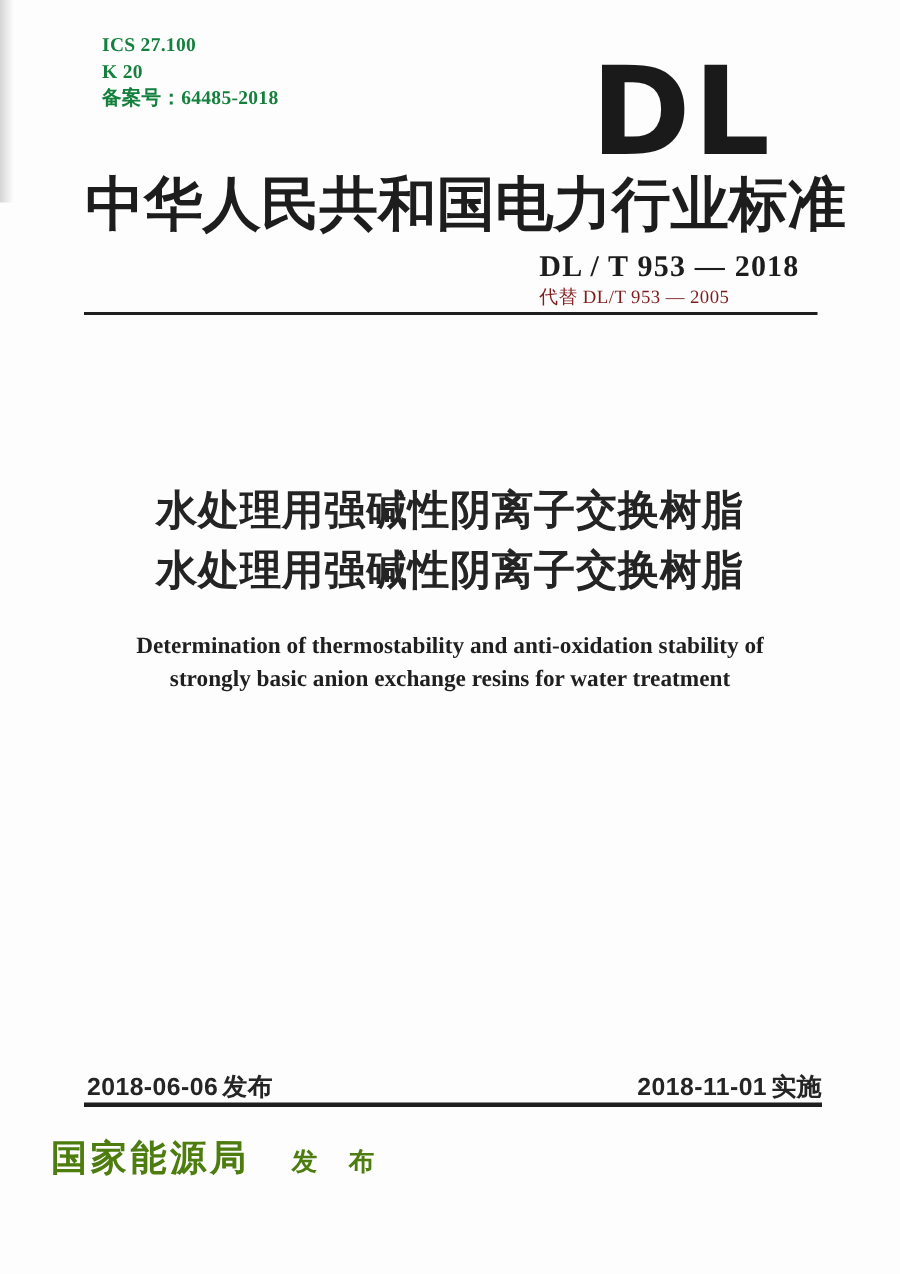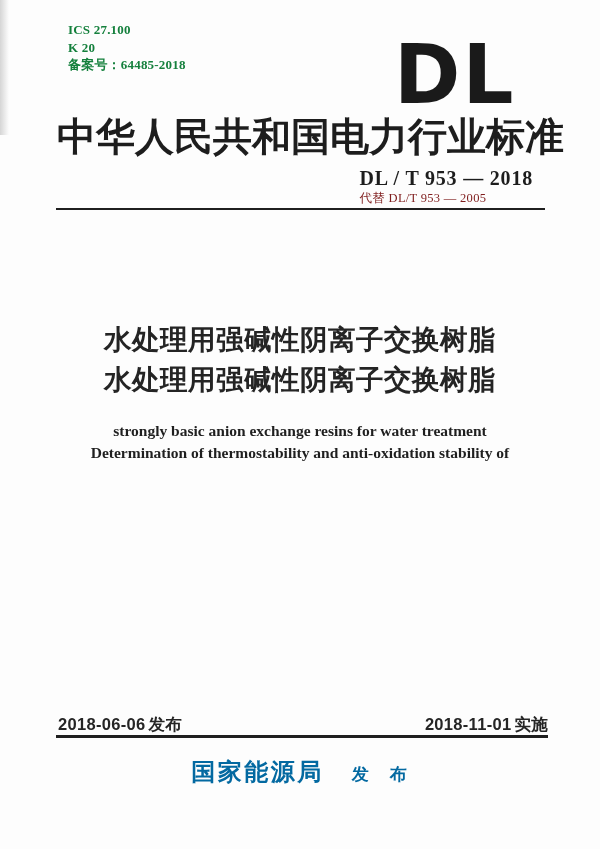--- a/index.html
+++ b/index.html
@@ -115,26 +115,26 @@
     font-size: 16.5px;
     letter-spacing: 0.3px;
     color: #252525;
   }
   .date-label { margin-left: 3px; }
 
   .publisher {
     position: absolute;
     left: 0; right: 0; top: 756px;
     display: flex;
-    justify-content: center;
     align-items: baseline;
     gap: 28px;
     font-family: "Liberation Serif", serif;
     font-weight: bold;
-    color: #0369a1;
+    color: #4d7c0f;
+    padding-left: 34px;
   }
   .pub-name { font-size: 24px; letter-spacing: 2.5px; }
   .pub-action { font-size: 17px; letter-spacing: 2px; }
 </style>
 </head>
 <body>
 
 <div class="page">
 
   <div class="meta">
@@ -167,22 +167,22 @@
   </div>
 
   <div class="rule rule-top"></div>
 
   <div class="cn-title">
     <div>水处理用强碱性阴离子交换树脂</div>
     <div>水处理用强碱性阴离子交换树脂</div>
   </div>
 
   <div class="en-title">
+    <div>Determination of thermostability and anti-oxidation stability of</div>
     <div>strongly basic anion exchange resins for water treatment</div>
-    <div>Determination of thermostability and anti-oxidation stability of</div>
   </div>
 
   <div class="date-row">
     <div>
       <span>2018-06-06</span><span class="date-label">发布</span>
     </div>
     <div>
       <span>2018-11-01</span><span class="date-label">实施</span>
     </div>
   </div>

